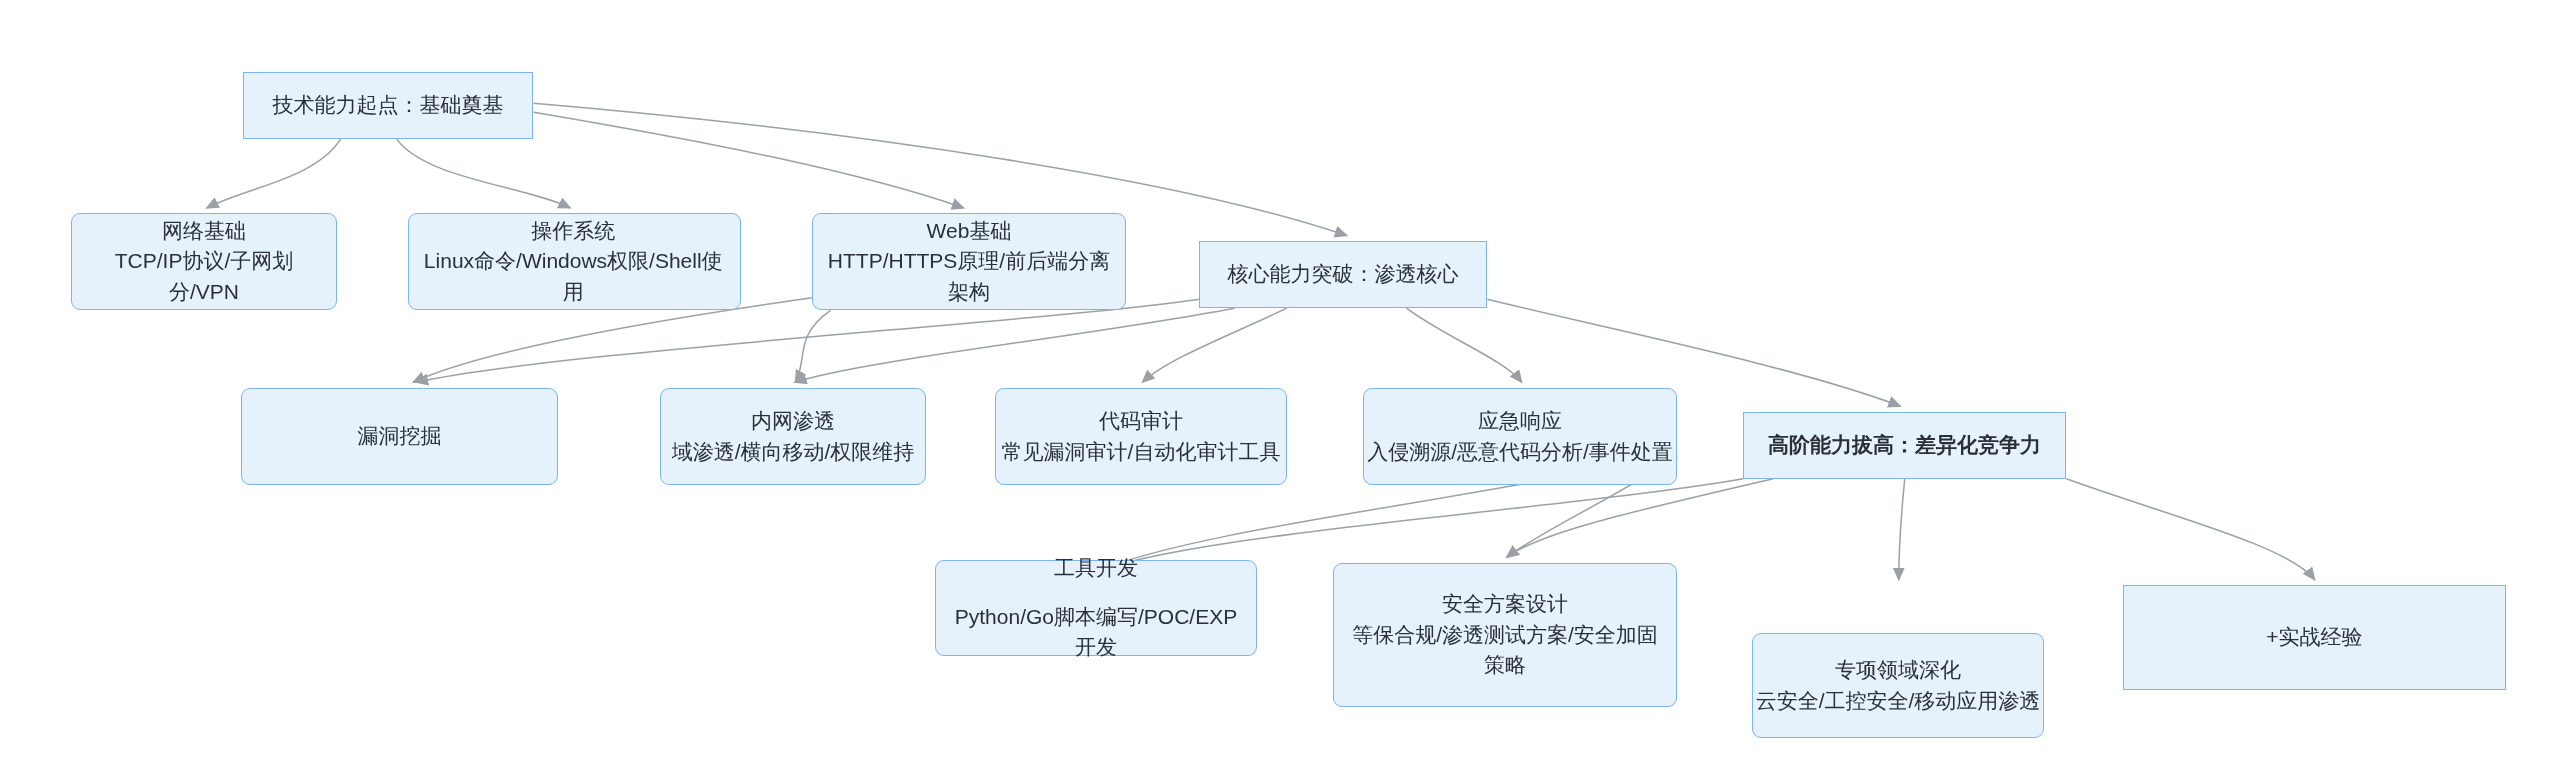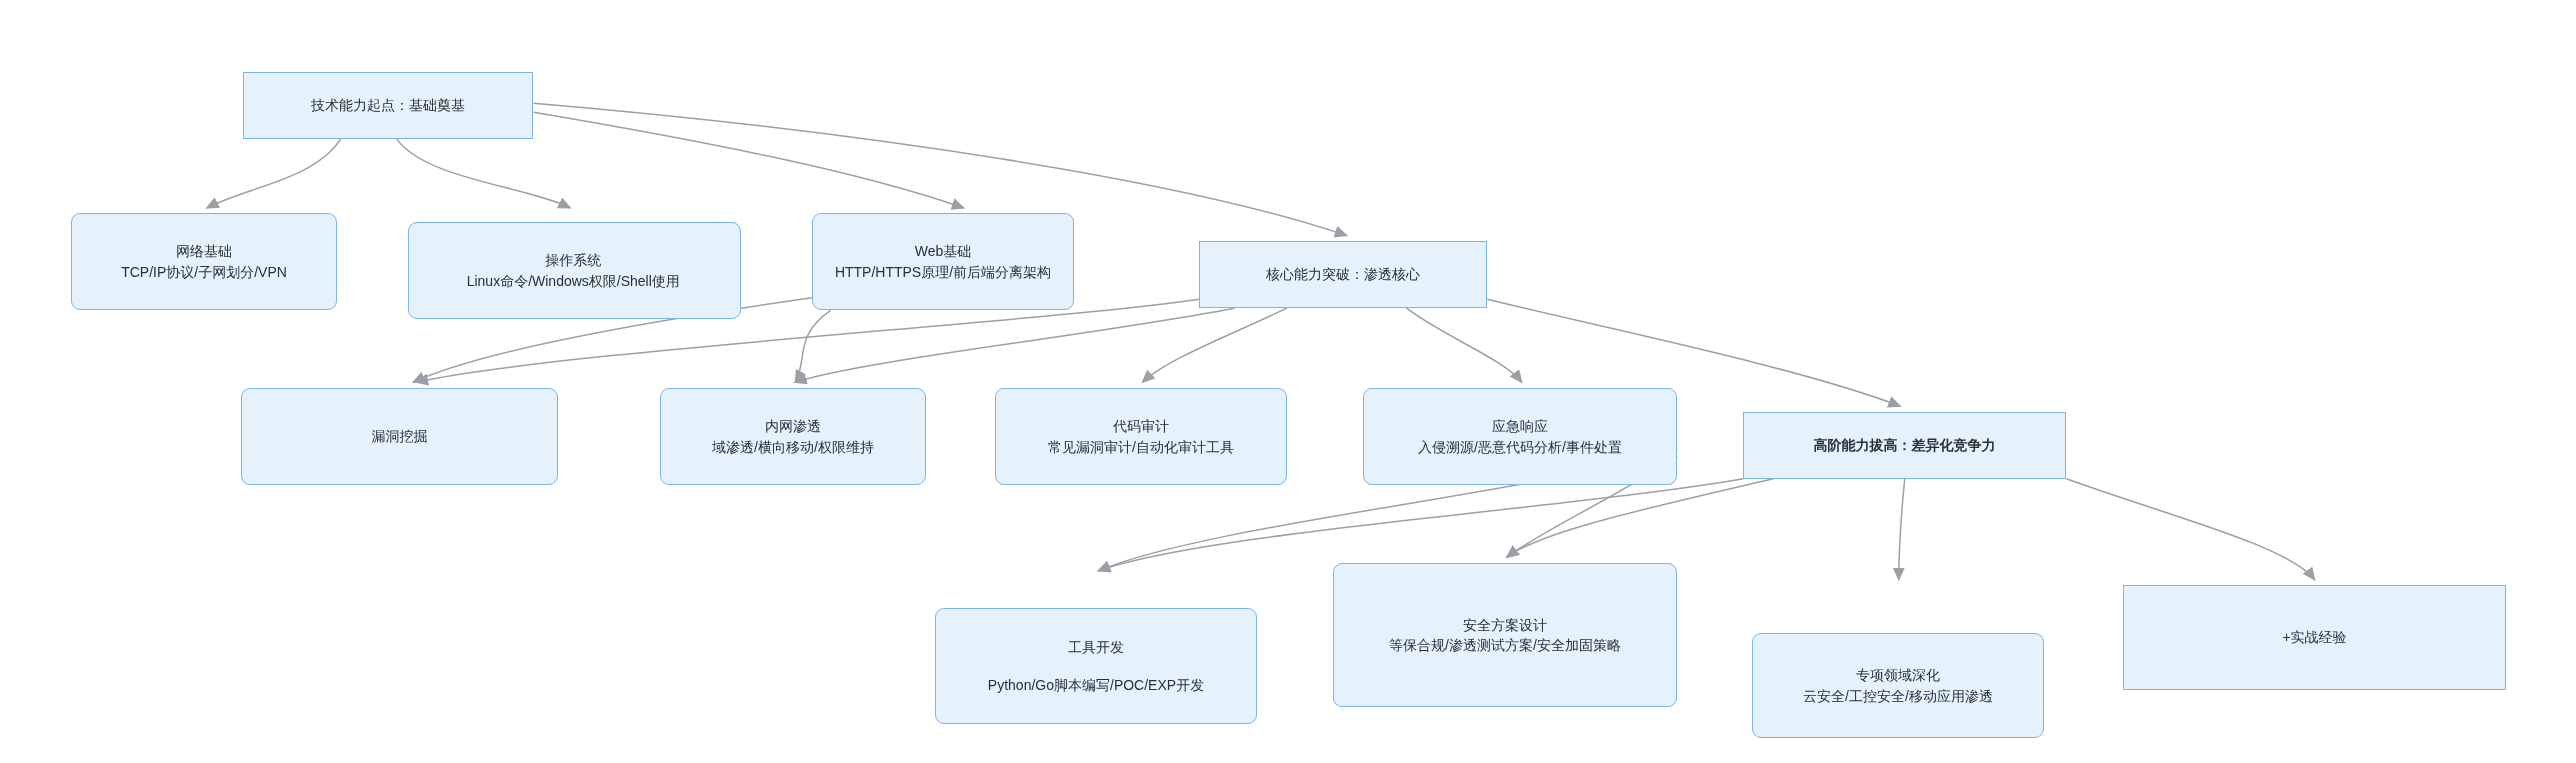--- a/index.html
+++ b/index.html
@@ -15,21 +15,21 @@
     position:absolute;
     box-sizing:border-box;
     background:#e5f2fc;
     border:1.5px solid #7cb4f0;
     display:flex;
     flex-direction:column;
     align-items:center;
     justify-content:center;
     text-align:center;
     color:#2b2f36;
-    font-size:14px;
+    font-size:21px;
     line-height:1.45;
     padding:4.5px 10.5px;
   }
   .node.round{border-radius:9px;}
   .node.sharp{border-radius:0;}
   .node .ln{display:block;white-space:nowrap;}
   .node .ln.wrap{white-space:normal;}
 </style>
 </head>
 <body>
@@ -62,25 +62,25 @@
       </g>
   </svg>
   <div id="node-layer">
       <div class="node sharp" style="left: 243px; top: 72px; width: 290px; height: 67px;">
         <span class="ln">技术能力起点：基础奠基</span>
       </div>
       <div class="node round" style="left: 71px; top: 213px; width: 266px; height: 97px;">
         <span class="ln">网络基础</span>
         <span class="ln wrap">TCP/IP协议/子网划分/VPN</span>
       </div>
-      <div class="node round" style="left: 408px; top: 222px; width: 333px; height: 97px; padding-left: 8px;">
+      <div class="node round" style="left: 408px; top: 213px; width: 333px; height: 97px; padding-left: 8px;">
         <span class="ln">操作系统</span>
         <span class="ln wrap">Linux命令/Windows权限/Shell使用</span>
       </div>
-      <div class="node round" style="left: 812px; top: 213px; width: 262px; height: 97px;">
+      <div class="node round" style="left: 812px; top: 213px; width: 314px; height: 97px;">
         <span class="ln">Web基础</span>
         <span class="ln wrap">HTTP/HTTPS原理/前后端分离架构</span>
       </div>
       <div class="node sharp" style="left: 1199px; top: 241px; width: 288px; height: 67px;">
         <span class="ln">核心能力突破：渗透核心</span>
       </div>
       <div class="node round" style="left: 241px; top: 388px; width: 317px; height: 97px;">
         <span class="ln">漏洞挖掘</span>
       </div>
       <div class="node round" style="left: 660px; top: 388px; width: 266px; height: 97px;">
@@ -91,21 +91,21 @@
         <span class="ln">代码审计</span>
         <span class="ln">常见漏洞审计/自动化审计工具</span>
       </div>
       <div class="node round" style="left: 1363px; top: 388px; width: 314px; height: 97px;">
         <span class="ln">应急响应</span>
         <span class="ln">入侵溯源/恶意代码分析/事件处置</span>
       </div>
       <div class="node sharp" style="left: 1743px; top: 412px; width: 323px; height: 67px; font-weight: bold;">
         <span class="ln">高阶能力拔高：差异化竞争力</span>
       </div>
-      <div class="node round" style="left: 935px; top: 608px; width: 322px; height: 116px; gap: 18px;">
+      <div class="node round" style="left: 935px; top: 560px; width: 322px; height: 96px; gap: 18px;">
         <span class="ln">工具开发</span>
         <span class="ln wrap">Python/Go脚本编写/POC/EXP开发</span>
       </div>
       <div class="node round" style="left: 1333px; top: 563px; width: 344px; height: 144px;">
         <span class="ln">安全方案设计</span>
         <span class="ln wrap">等保合规/渗透测试方案/安全加固策略</span>
       </div>
       <div class="node round" style="left: 1752px; top: 585px; width: 292px; height: 105px; margin-top: 48px;">
         <span class="ln">专项领域深化</span>
         <span class="ln">云安全/工控安全/移动应用渗透</span>

